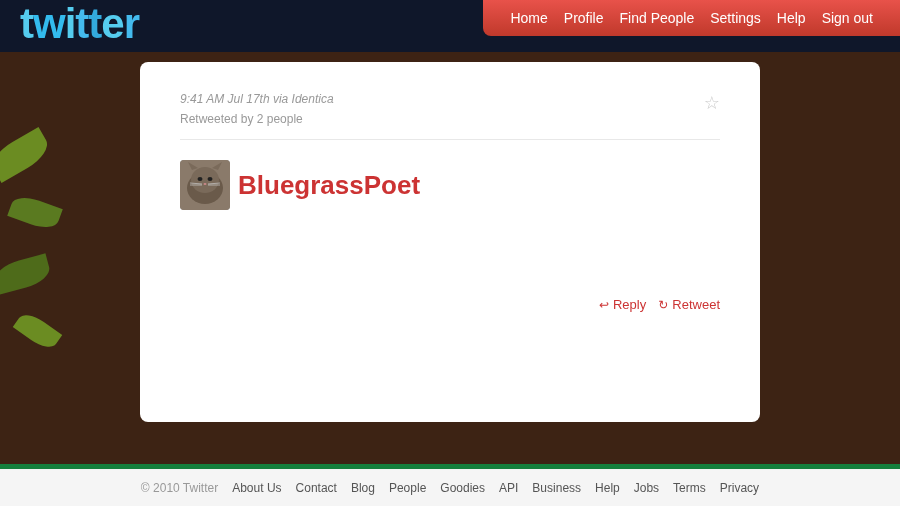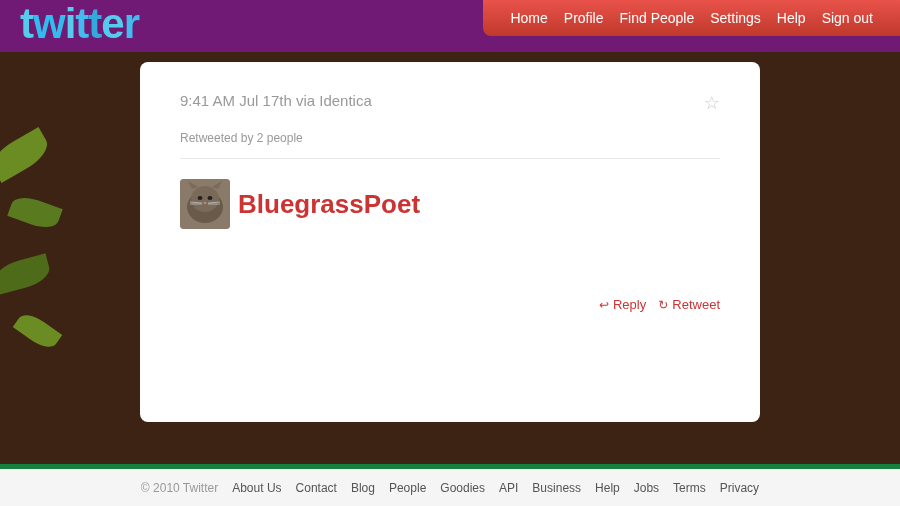--- a/index.html
+++ b/index.html
@@ -50,21 +50,21 @@
       width: 45px; height: 22px;
       left: 15px; top: 260px;
       transform: rotate(35deg);
       background: #6b8c22;
     }
 
     
     header {
       position: relative;
       height: 52px;
-      background: #701a75;
+      background: #0f172a;
       display: flex;
       align-items: center;
       padding: 0 20px;
     }
 
     .logo {
       font-size: 36px;
       font-weight: bold;
       font-family: 'Arial Rounded MT Bold', Arial, sans-serif;
       color: #55acee;
@@ -115,23 +115,24 @@
       position: absolute;
       right: 40px;
       top: 30px;
       color: #ccc;
       font-size: 18px;
       cursor: pointer;
     }
 
     
     .tweet-meta {
-      font-size: 15px;
+      font-size: 12px;
       color: #999;
-      margin-bottom: 22px;
+      margin-bottom: 6px;
+      font-style: italic;
     }
 
     .tweet-meta a {
       color: #999;
       text-decoration: none;
     }
 
     .retweet-info {
       font-size: 12px;
       color: #999;

